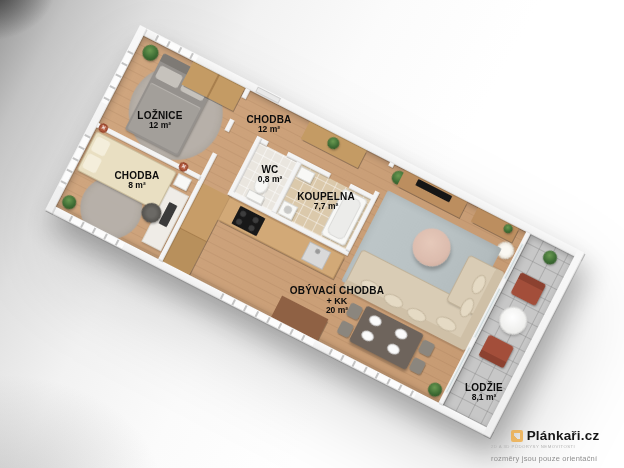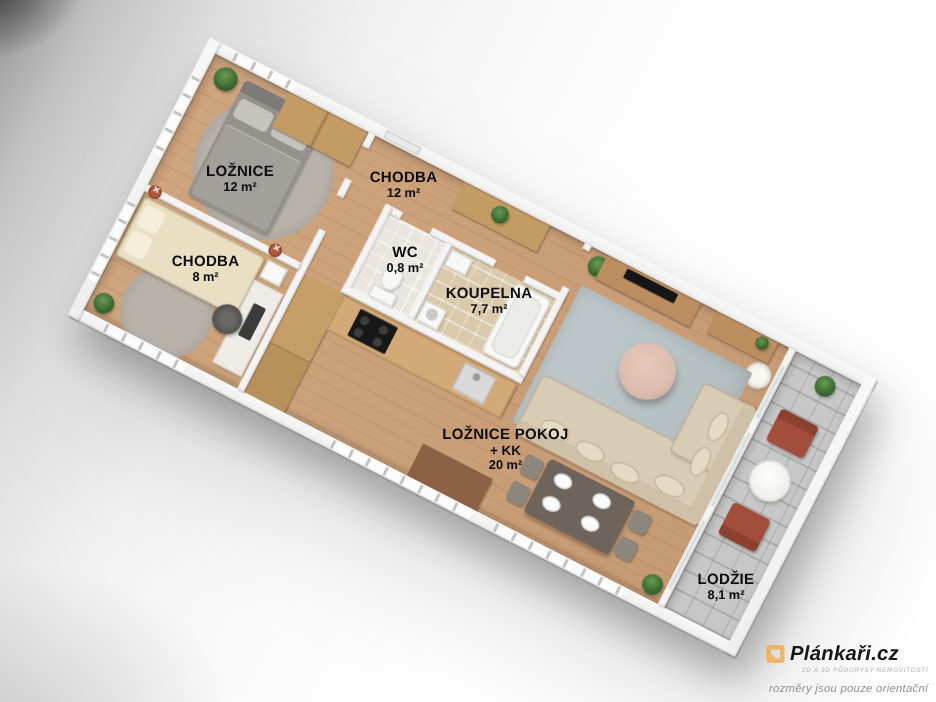--- a/index.html
+++ b/index.html
@@ -52,21 +52,21 @@
   .chair-dine{background:#8b867e;border-radius:3px;box-shadow:1px 1px 1px rgba(0,0,0,.25);}
   .plate{background:#fbfbfb;border-radius:50%;box-shadow:0 0 0 1px #d8d8d8;}
   .loggia-chair{background:var(--chair-loggia);border-radius:3px;box-shadow:1px 1px 2px rgba(0,0,0,.3);}
   .wlight{width:9px;height:9px;border-radius:50%;background:#b2593c;box-shadow:inset 0 0 0 1px #8d3f28;color:#fff;font-size:6px;line-height:9px;text-align:center;font-weight:bold;}
   
   .room-label{position:absolute;transform:translate(-50%,-50%);text-align:center;color:#0c0c0c;line-height:1.12;white-space:nowrap;}
   .rl-name{font-size:10px;font-weight:bold;letter-spacing:.2px;}
   .rl-suffix{font-size:9px;font-weight:bold;}
   .rl-area{font-size:8.5px;font-weight:bold;}
   
-  .watermark{position:absolute;right:5px;bottom:5px;width:128px;text-align:right;font-style:italic;}
+  .watermark{position:absolute;right:5px;bottom:5px;width:128px;text-align:left;}
   .brandrow{display:flex;align-items:center;justify-content:center;gap:4px;}
   .logo-icon{width:12px;height:12px;border:3px solid var(--accent-logo);opacity:.75;border-radius:2px;box-sizing:border-box;background:linear-gradient(45deg,var(--accent-logo) 28%,transparent 28%);}
   .brand{font-size:13.5px;font-weight:bold;color:#161616;letter-spacing:.2px;}
   .tagline{font-size:4.3px;color:#b3b3b3;letter-spacing:.45px;margin-top:1px;text-transform:uppercase;}
   .disclaimer{font-size:7.5px;color:#8f8f8f;margin-top:5px;letter-spacing:.2px;}
 </style>
 </head>
 <body>
 
 <div class="stage">
@@ -207,21 +207,21 @@
   </div>
   <div class="room-label" style="left:270px;top:174px;">
     <div class="rl-name">WC</div>
     <div class="rl-area">0,8 m²</div>
   </div>
   <div class="room-label" style="left:326px;top:201px;">
     <div class="rl-name">KOUPELNA</div>
     <div class="rl-area">7,7 m²</div>
   </div>
   <div class="room-label" style="left:337px;top:300px;">
-    <div class="rl-name">LOŽNICE POKOJ</div>
+    <div class="rl-name">OBÝVACÍ CHODBA</div>
     <div class="rl-suffix">+ KK</div>
     <div class="rl-area">20 m²</div>
   </div>
   <div class="room-label" style="left:484px;top:392px;">
     <div class="rl-name">LODŽIE</div>
     <div class="rl-area">8,1 m²</div>
   </div>
 
   <div class="watermark">
     <div class="brandrow">

